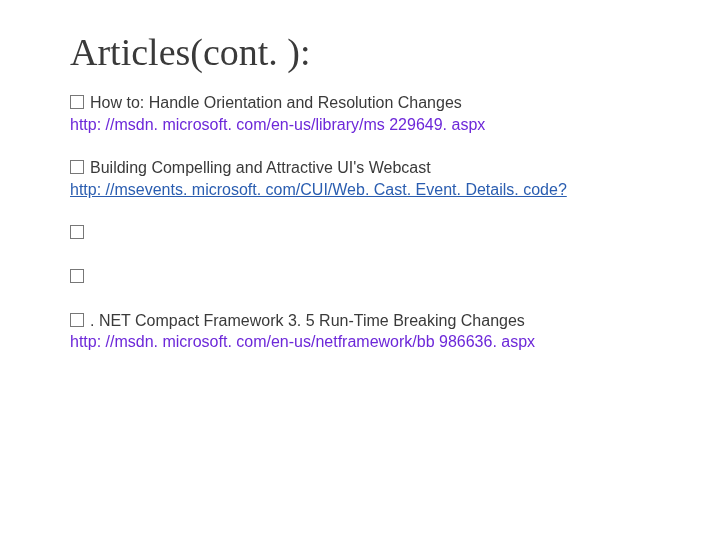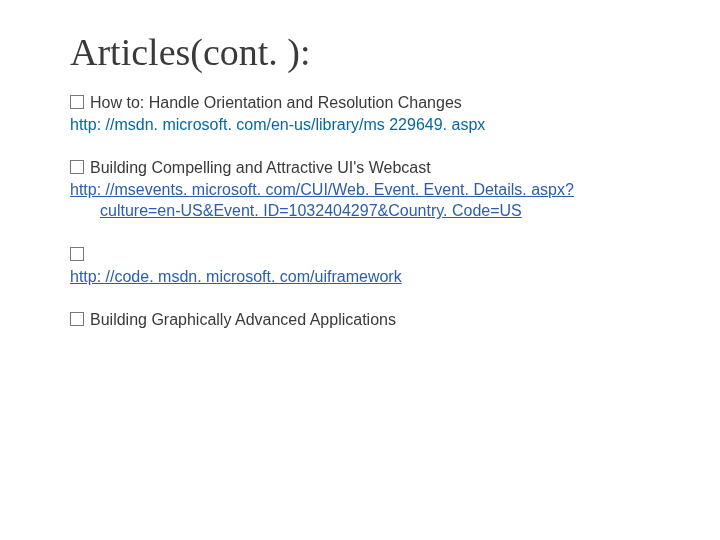--- a/index.html
+++ b/index.html
@@ -38,21 +38,21 @@
     border: 1px solid #777;
     margin-right: 6px;
     position: relative;
     top: 1px;
   }
   .heading {
     color: #3a3a3a;
     margin-top: 14px;
   }
   .url {
-    color: #0369a1;
+    color: #6d28d9;
     word-break: break-all;
   }
   .url.link {
     color: #2a5db0;
     text-decoration: underline;
   }
   .url.indent {
     display: block;
     padding-left: 30px;
   }
@@ -63,26 +63,28 @@
 <div class="slide">
   <div class="title">Articles(cont. ):</div>
 
   <div class="item">
     <span class="bullet"></span><span class="heading">How to: Handle Orientation and Resolution Changes</span><br>
     <span class="url">http: //msdn. microsoft. com/en-us/library/ms 229649. aspx</span>
   </div>
 
   <div class="item">
     <span class="bullet"></span><span class="heading">Building Compelling and Attractive UI's Webcast</span><br>
-    <span class="url link">http: //msevents. microsoft. com/CUI/Web. Event. Event. Details. aspx?</span>
-    <span class="url link indent">culture=en-US&amp;Event. ID=1032404297&amp;Country. Code=US</span>
+    <span class="url link">http: //msevents. microsoft. com/CUI/Web. Cast. Event. Details. code?</span>
   </div>
 
   <div class="item">
     <span class="bullet"></span><br>
-    <span class="url link">http: //code. msdn. microsoft. com/uiframework</span>
   </div>
 
   <div class="item">
-    <span class="bullet"></span><span class="heading">Building Graphically Advanced Applications</span><br>
+    <span class="bullet"></span><br>
   </div>
 
+  <div class="item">
+    <span class="bullet"></span><span class="heading">. NET Compact Framework 3. 5 Run-Time Breaking Changes</span><br>
+    <span class="url">http: //msdn. microsoft. com/en-us/netframework/bb 986636. aspx</span>
+  </div>
 </div>
 
 </body></html>

